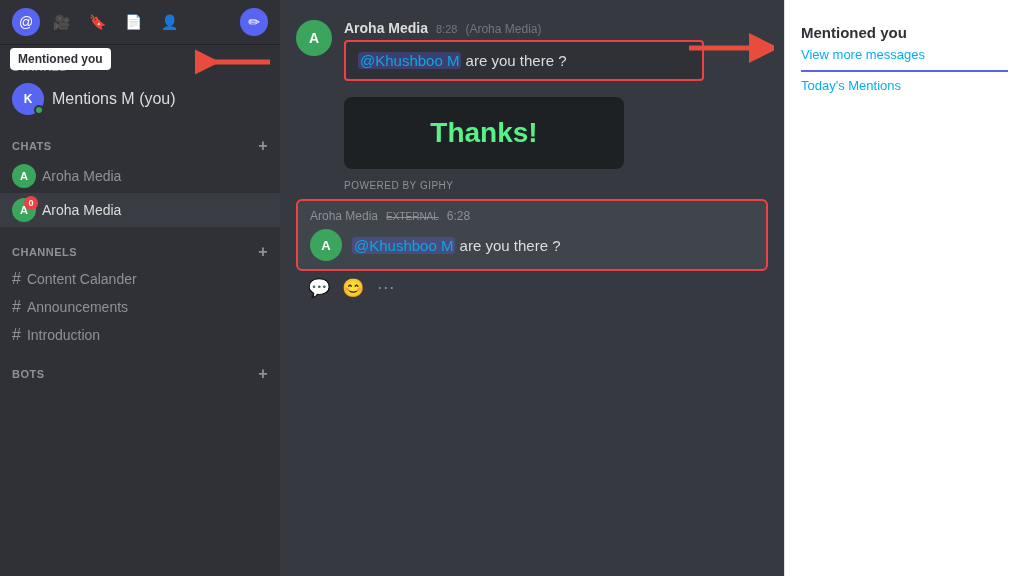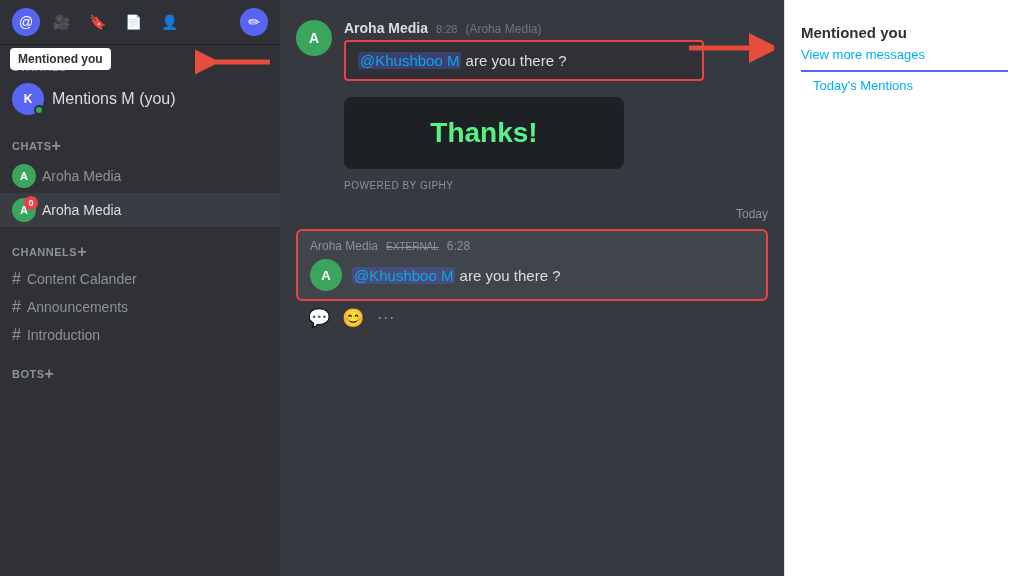--- a/index.html
+++ b/index.html
@@ -65,20 +65,21 @@
 
     .section-header {
       font-size: 11px;
       font-weight: 700;
       color: #8e9297;
       padding: 16px 12px 4px 12px;
       text-transform: uppercase;
       letter-spacing: 0.5px;
       display: flex;
       align-items: center;
+      justify-content: space-between;
     }
 
     .section-plus {
       color: #8e9297;
       font-size: 16px;
       cursor: pointer;
     }
 
     .starred-item {
       display: flex;
@@ -178,21 +179,20 @@
       color: #00b0f4;
       font-size: 13px;
       cursor: pointer;
       margin-bottom: 4px;
     }
 
     .todays-mentions-link {
       color: #00b0f4;
       font-size: 13px;
       cursor: pointer;
-      margin-left: 12px;
     }
 
     
     .message-area {
       flex: 1;
       padding: 20px 16px;
       overflow-y: auto;
       position: relative;
     }
 
@@ -414,21 +414,20 @@
           </div>
         </div>
       </div>
     </div>
 
     <div class="gif-block">
       <div class="gif-thanks">Thanks!</div>
     </div>
     <div class="giphy-credit">POWERED BY GIPHY</div>
 
-    <div class="today-label" style="margin-top:16px; margin-bottom:8px;">Today</div>
 
     <div style="margin-top:8px; border: 2px solid #ed4245; border-radius:6px; padding:8px 12px; background:#40444b;">
       <div style="display:flex; align-items:center; gap:8px; margin-bottom:6px; font-size:12px; color:#8e9297;">
         <span>Aroha Media</span>
         <span style="text-decoration:line-through; font-size:10px;">EXTERNAL</span>
         <span>6:28</span>
       </div>
       <div style="display:flex; align-items:center; gap:10px;">
         <div style="width:32px; height:32px; border-radius:50%; background:#3ba55d; display:flex; align-items:center; justify-content:center; font-size:13px; font-weight:700; color:white; flex-shrink:0;">A</div>
         <div class="msg-text">

